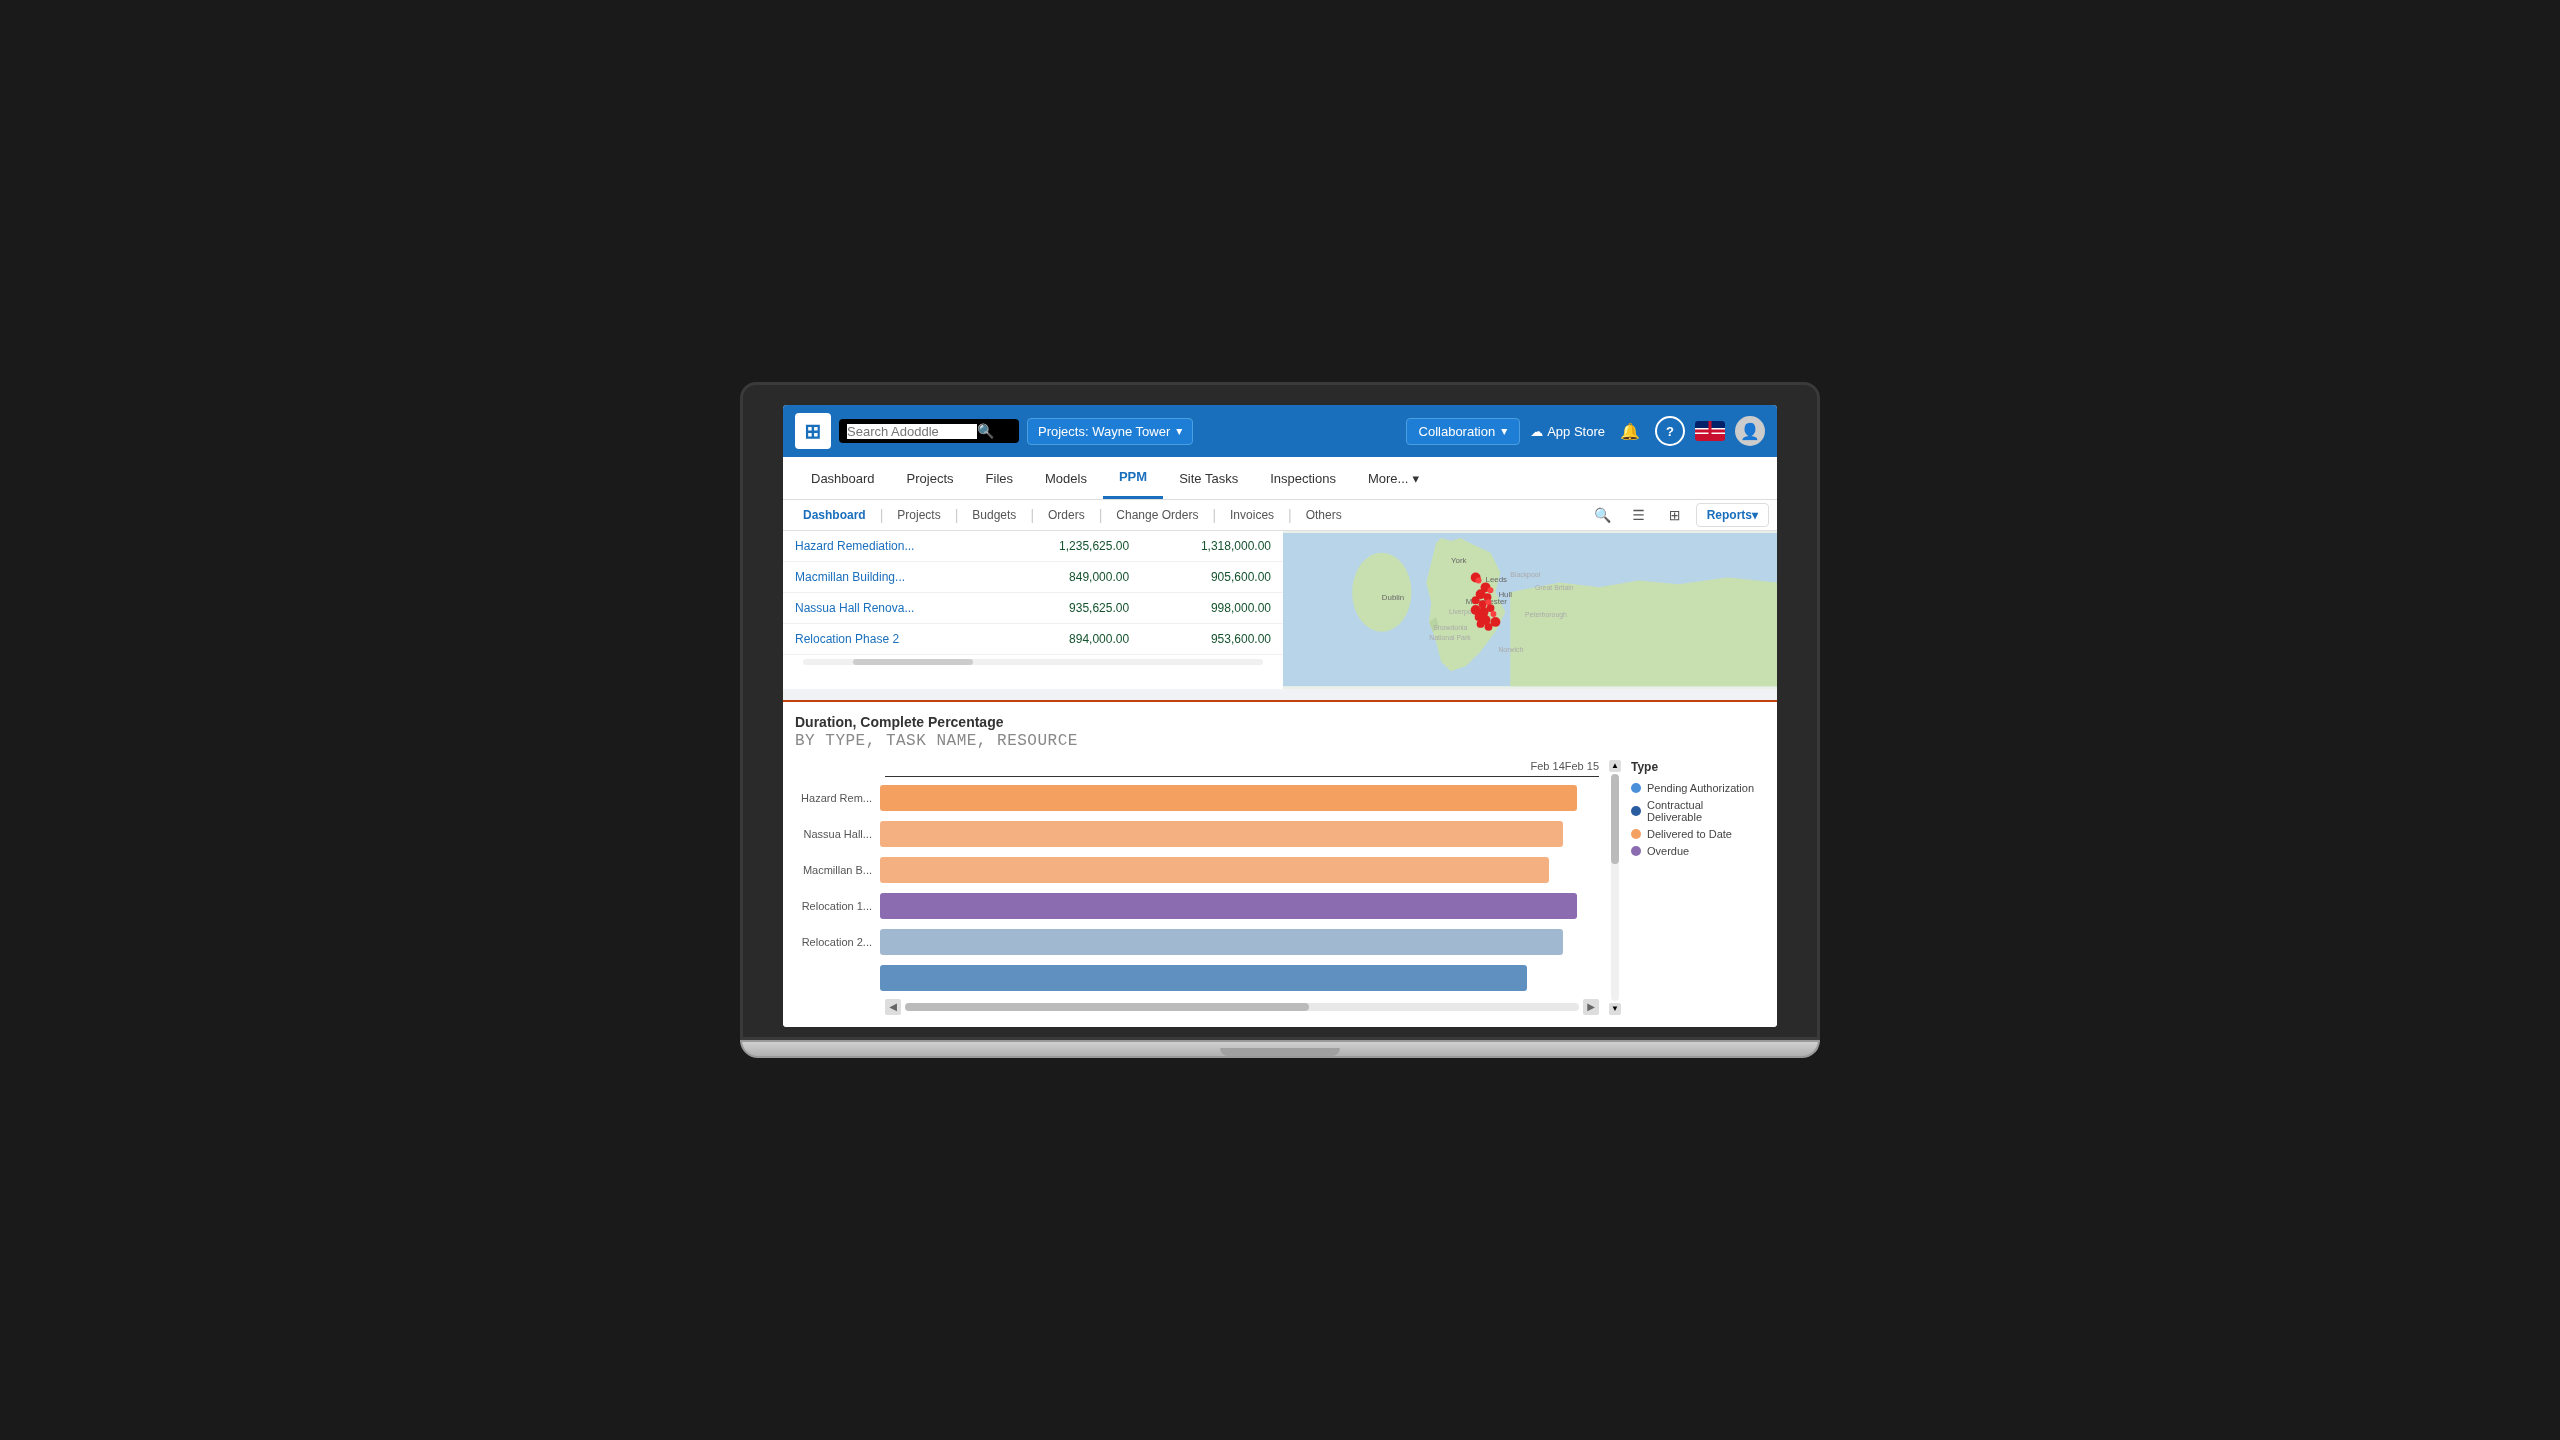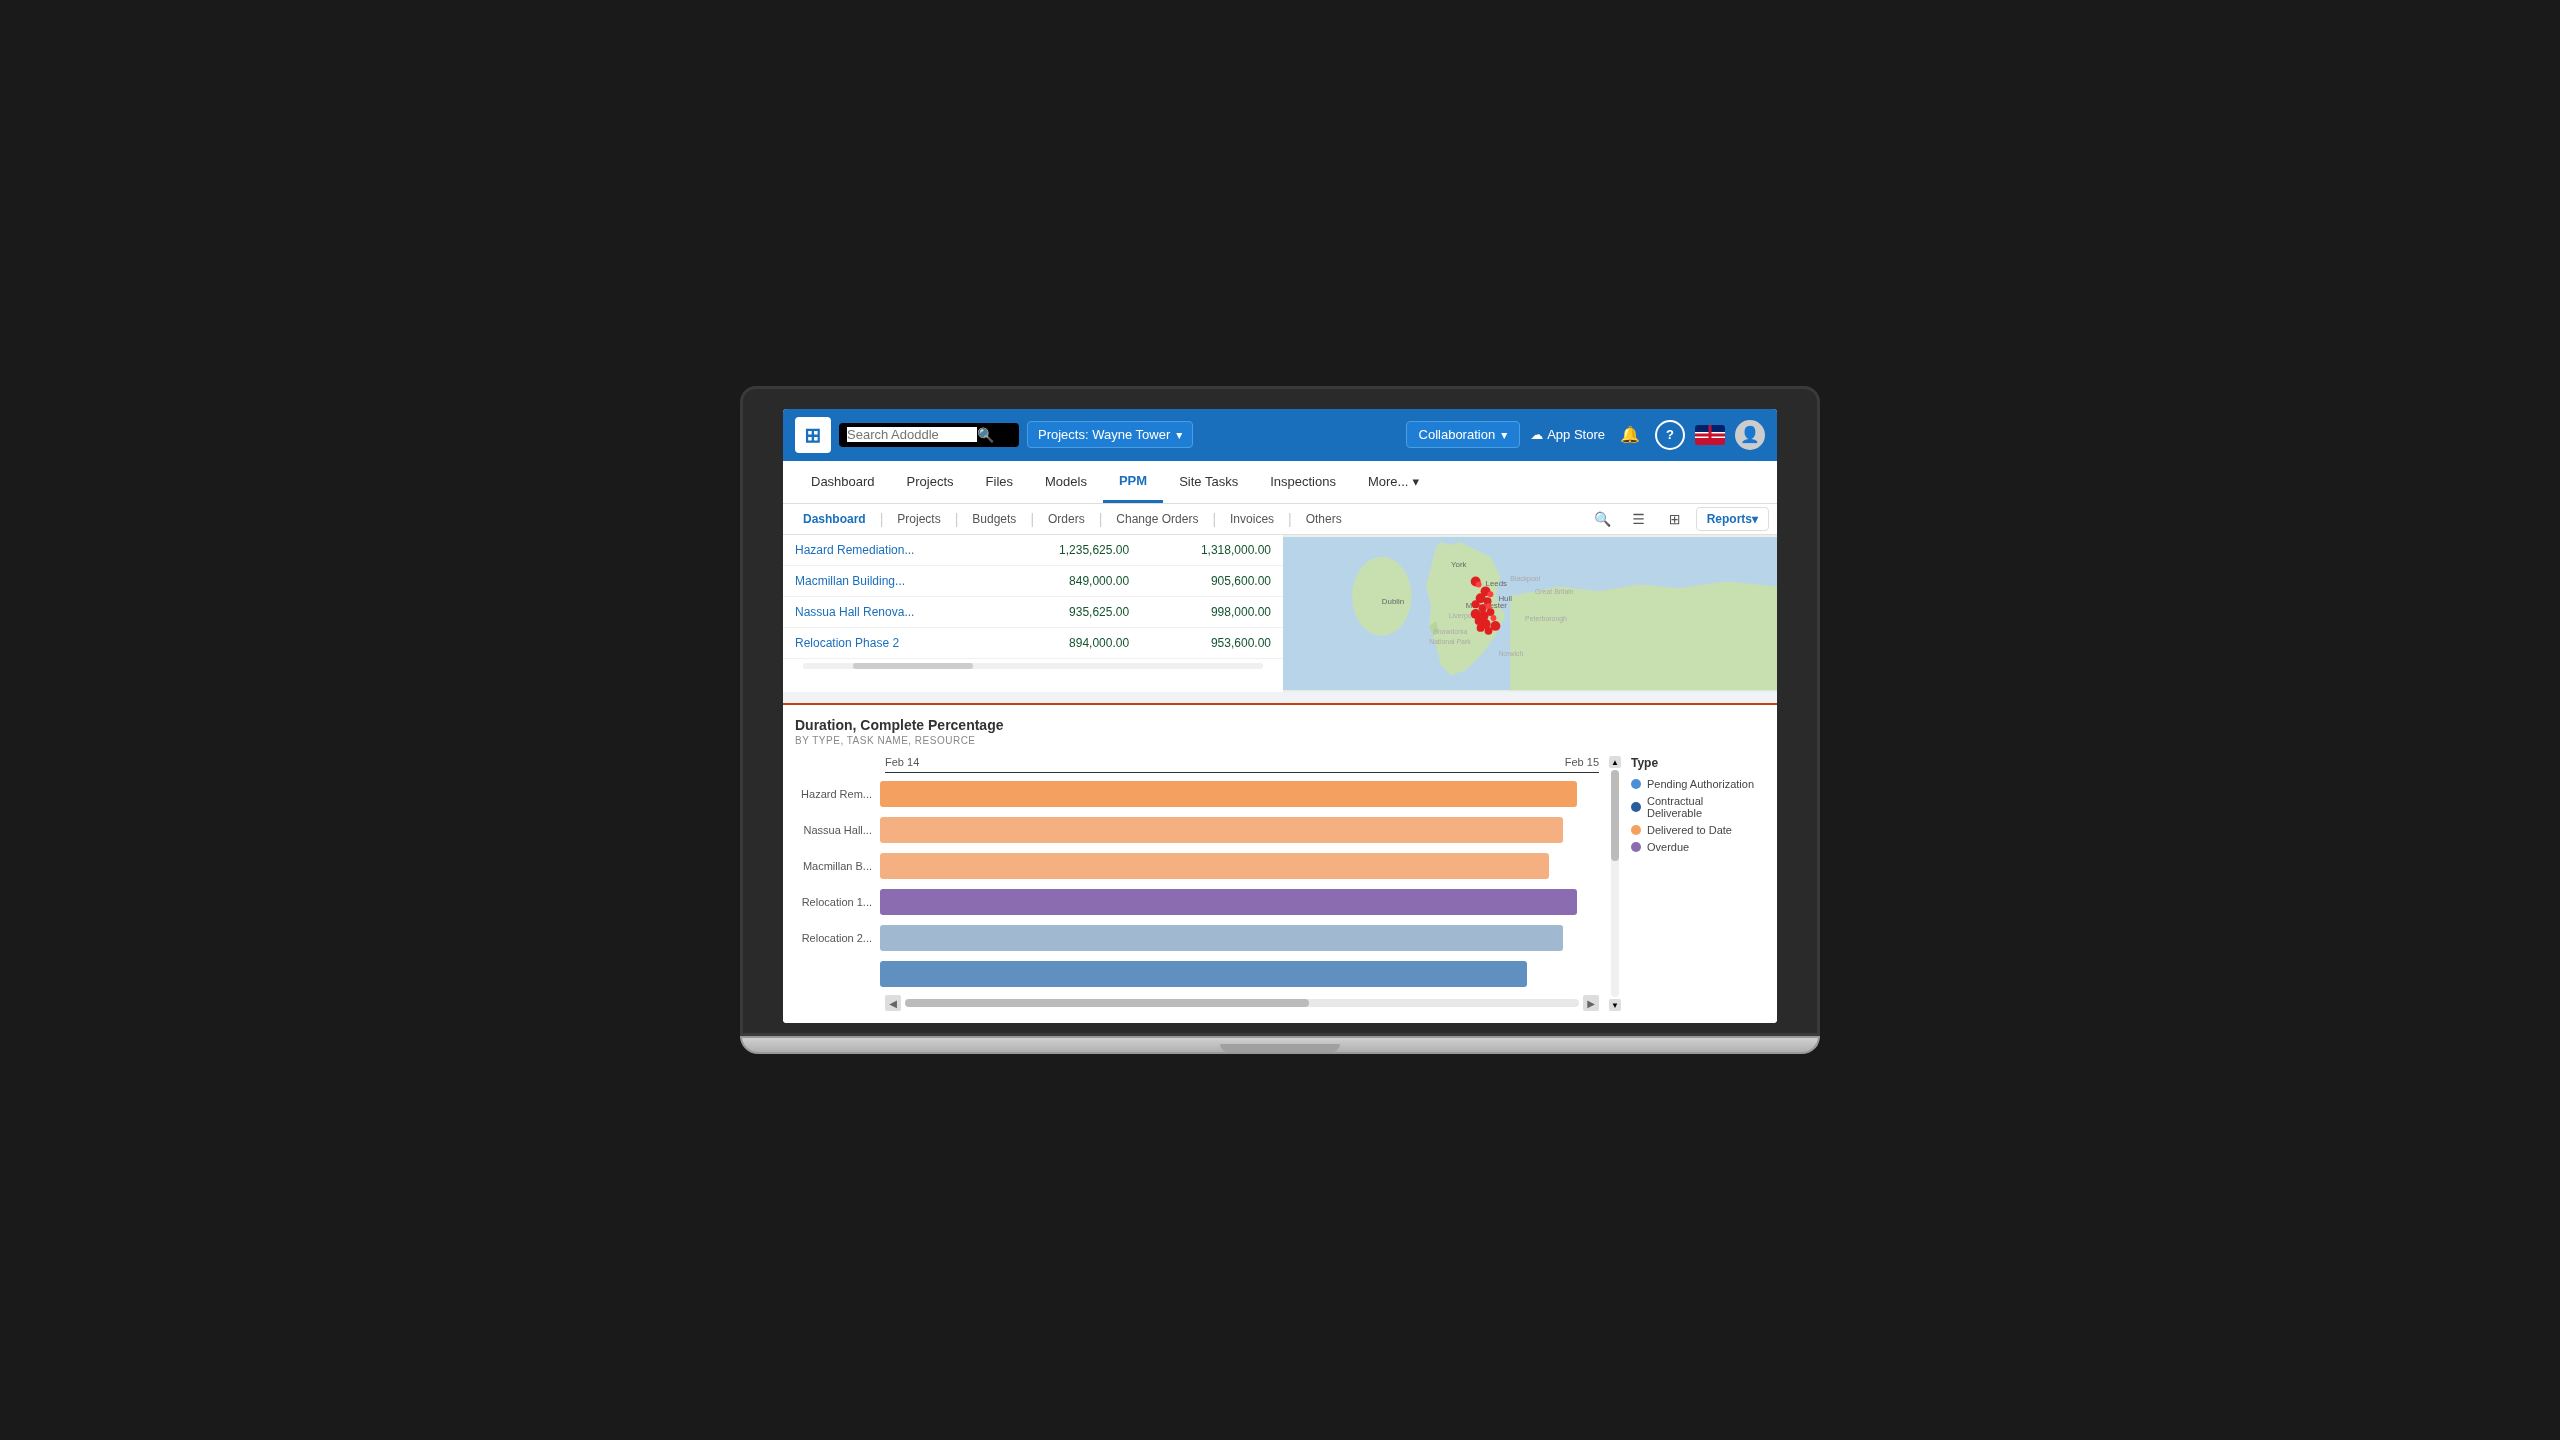--- a/index.html
+++ b/index.html
@@ -336,37 +336,38 @@
       padding: 12px;
       border-top: 2px solid #c2410c;
     }
     .chart-title {
       font-size: 14px;
       font-weight: 600;
       color: #333;
       margin-bottom: 2px;
     }
     .chart-subtitle {
-      font-size: 10px;
+      font-size: 16px;
       color: #888;
       text-transform: uppercase;
       letter-spacing: 0.5px;
       margin-bottom: 10px;
+      font-family: Liberation Mono, monospace;
     }
     .chart-container {
       display: flex;
       gap: 10px;
     }
     .chart-main {
       flex: 1;
       position: relative;
     }
     .chart-timeline {
       display: flex;
-      justify-content: space-between;
+      justify-content: flex-end;
       font-size: 11px;
       color: #555;
       border-bottom: 1px solid #333;
       padding-bottom: 4px;
       margin-bottom: 6px;
       margin-left: 90px;
     }
     .gantt-row {
       display: flex;
       align-items: center;

